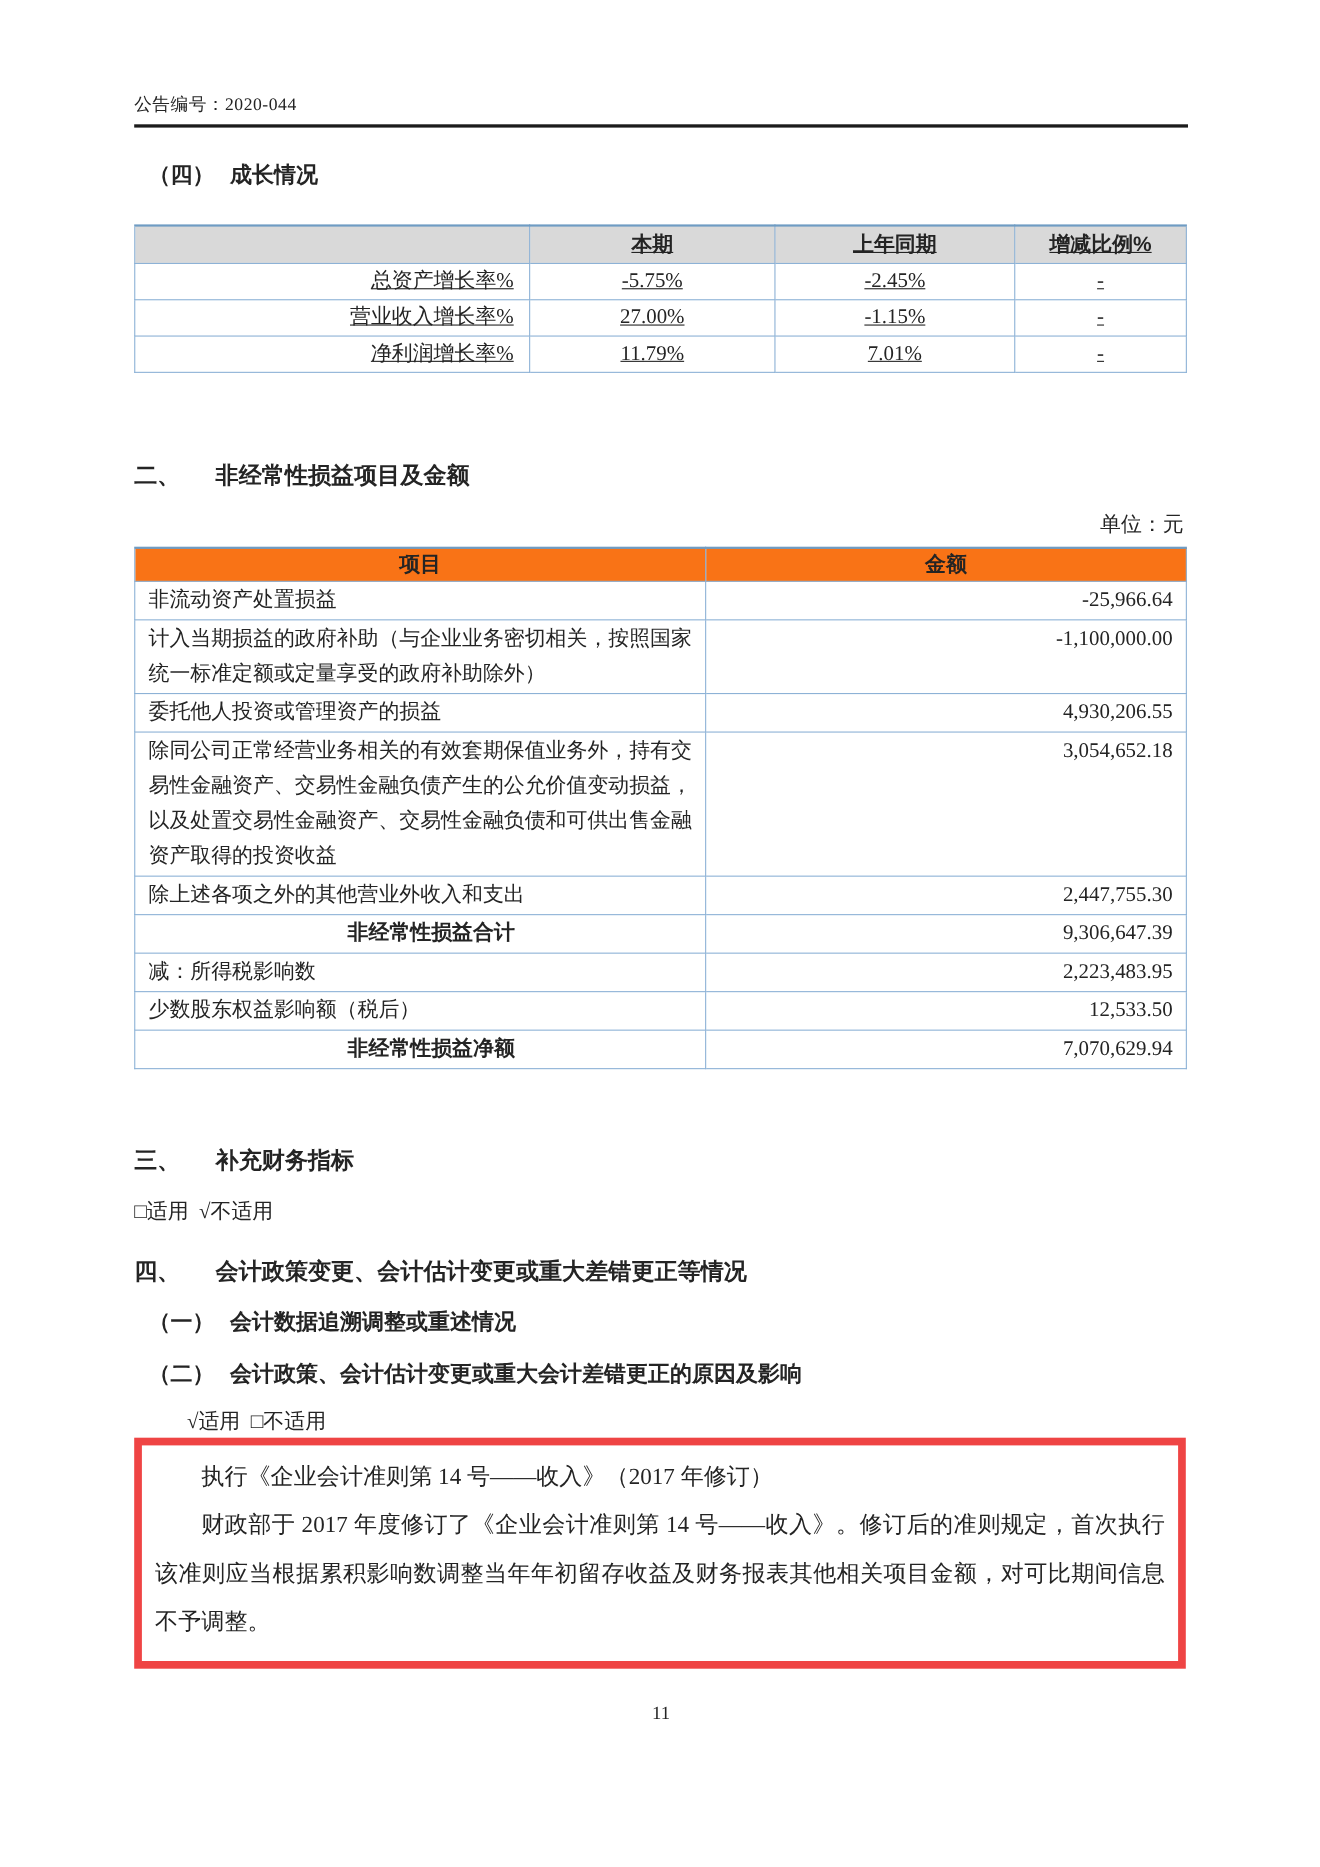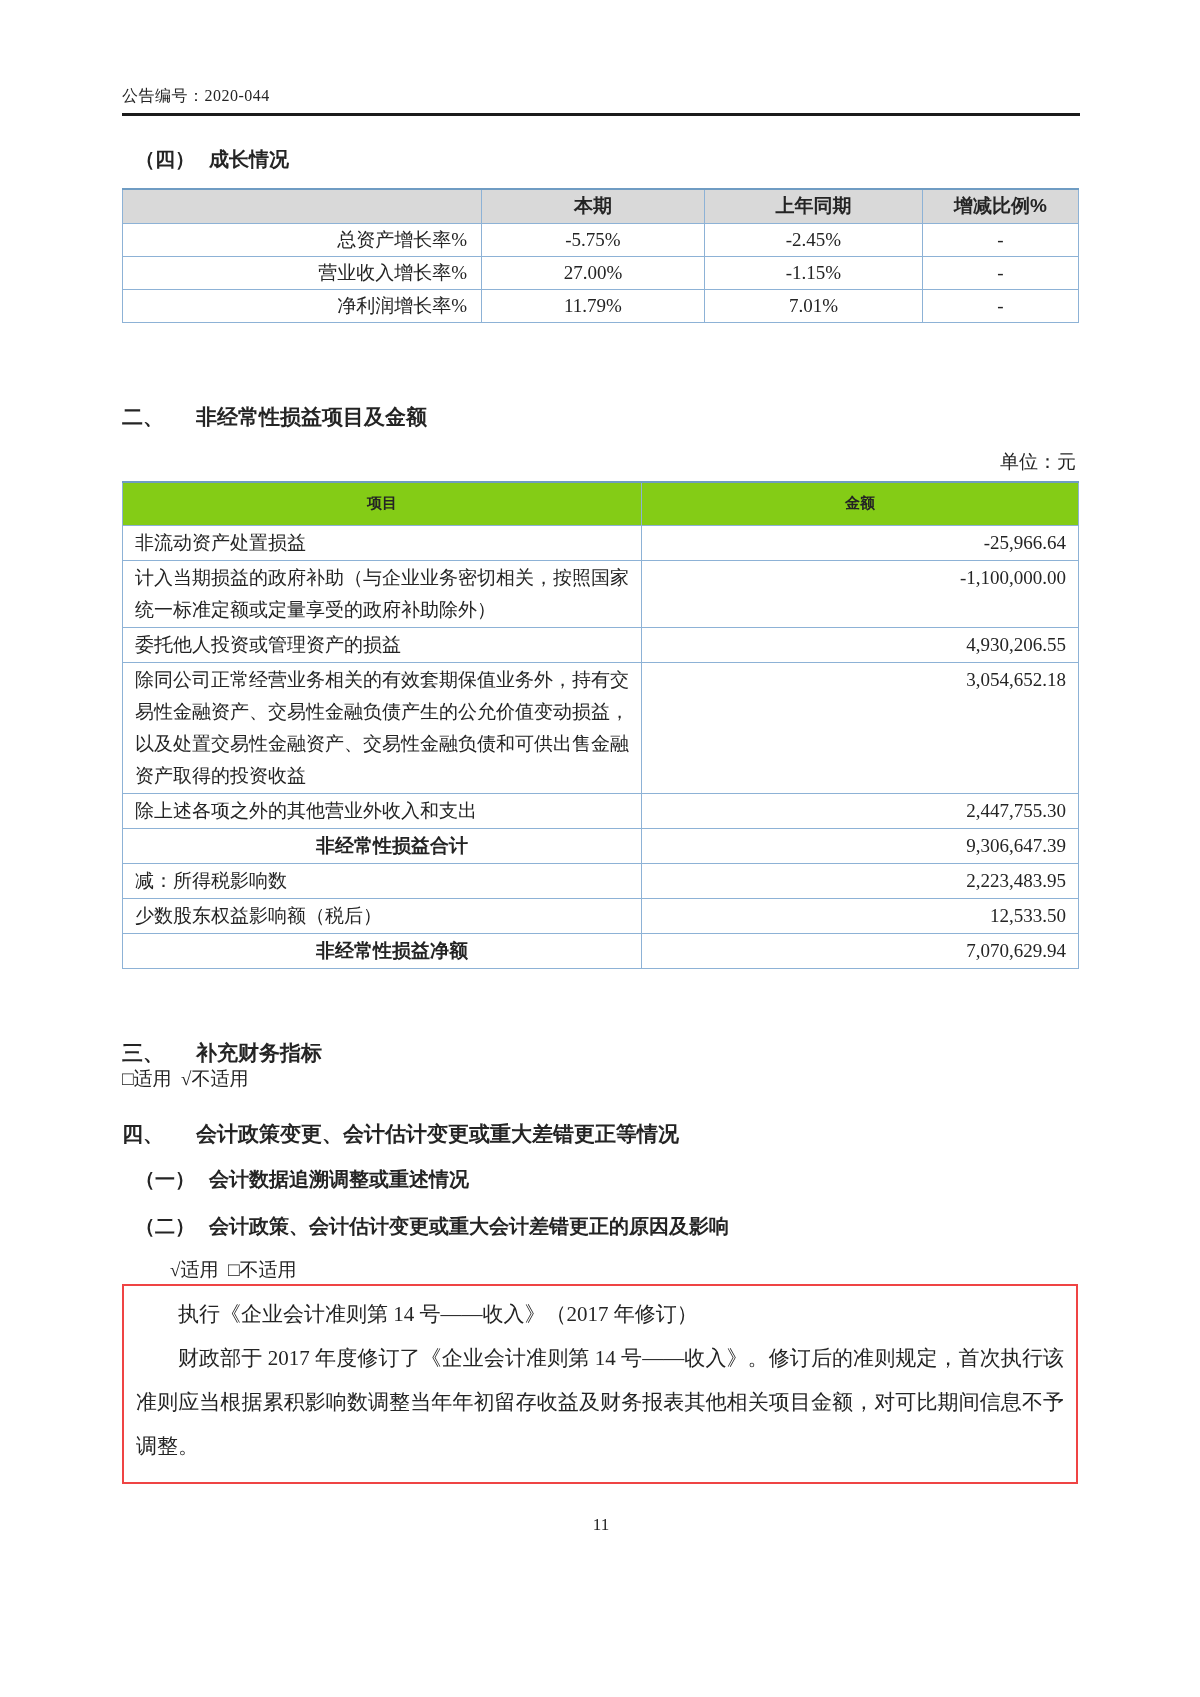--- a/index.html
+++ b/index.html
@@ -20,54 +20,54 @@
   .h-sec2   { margin-top:80px; }
   .h-sec3   { margin-top:70px; }
   .h-sec4   { margin-top:29px; }
   .h-sub1   { margin-top:18px; }
   .h-sub2   { margin-top:21px; }
 
   table { border-collapse:collapse; table-layout:fixed; width:956px; }
   td, th { border:1px solid #8db2d6; box-sizing:border-box; }
   table { border:1px solid #6f9cc3; border-top:2px solid #6f9cc3; }
 
-  .growth-table { margin-top:16px; font-size:19px; }
+  .growth-table { margin-top:32px; font-size:19px;text-decoration:underline; }
   .growth-table th {
     background:#d9d9d9; font-family:"Liberation Sans","DejaVu Sans",sans-serif;
     font-size:19px; font-weight:bold; height:34px; padding:2px 10px;
   }
   .growth-table td { height:33px; padding:2px 14px; line-height:28px; }
   .growth-table td.metric { text-align:right; padding-left:12px; }
   .growth-table td.num { text-align:center; }
   .growth-table td.dash { text-align:center; }
 
   .unit-line { text-align:right; font-size:19px; line-height:24px; margin-top:19px; padding-right:4px; }
 
   .nonrec-table { margin-top:7px; font-size:19px; }
   .nonrec-table th {
-    background:#84cc16; font-family:"Liberation Sans","DejaVu Sans",sans-serif;
-    font-size:15px; font-weight:bold; height:44px; padding:1px 10px;
+    background:#f97316; font-family:"Liberation Sans","DejaVu Sans",sans-serif;
+    font-size:19px; font-weight:bold; height:31px; padding:1px 10px;
   }
   .nonrec-table td { vertical-align:top; line-height:32px; padding:1px 12px; }
   .nonrec-table td.item { text-align:left; text-align:justify; }
   .nonrec-table td.amount { text-align:right; }
   .nonrec-table tr.sum-row td.item {
     text-align:center; font-weight:bold;
     font-family:"Liberation Sans","DejaVu Sans",sans-serif;
     padding-left:32px;
   }
 
   .check-line { font-size:19px; line-height:24px; white-space:pre-wrap; margin:0; }
-  .opts-sec3 { }
+  .opts-sec3 { margin-top:20px; }
   .opts-sub1 { margin-top:19px; }
   .opts-sub2 { margin-top:19px;margin-left:48px; }
 
   .note-box {
     margin-top:2px; width:956px; box-sizing:border-box;
-    border:2px solid #ef4444; background:#ffffff; padding:6px 12px 14px 12px;
+    border:7px solid #ef4444; background:#ffffff; padding:6px 12px 14px 12px;
     font-size:21px;
   }
   .note-box p { margin:0; line-height:44px; text-indent:42px; text-align:justify; }
 
   .page-number { margin-top:31px; text-align:center; font-size:17px; line-height:20px; }
 </style>
 </head>
 <body>
 
 <div class="page">

